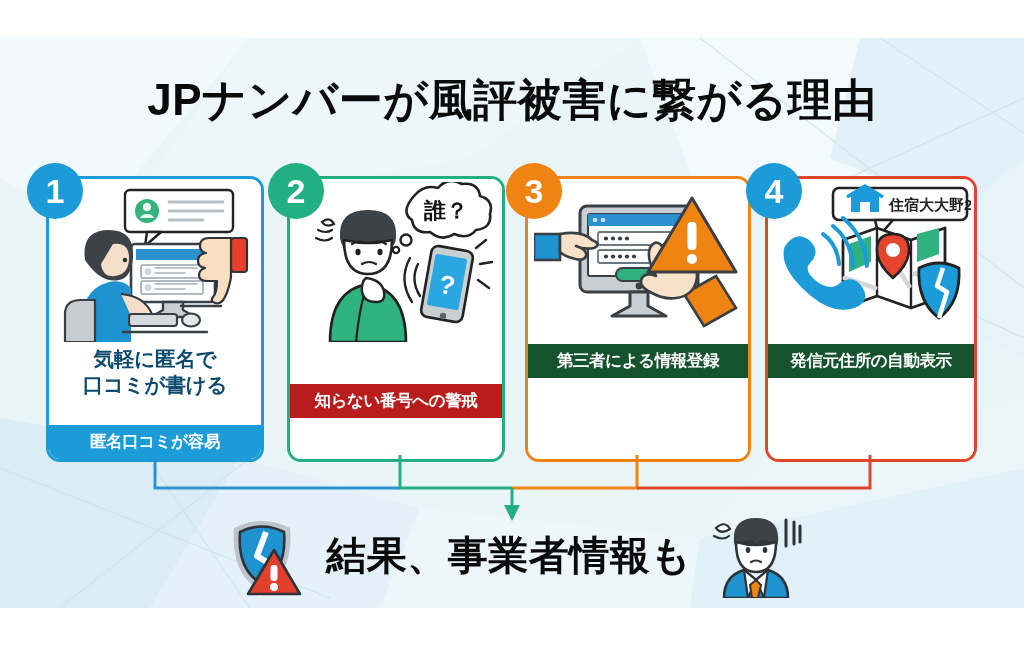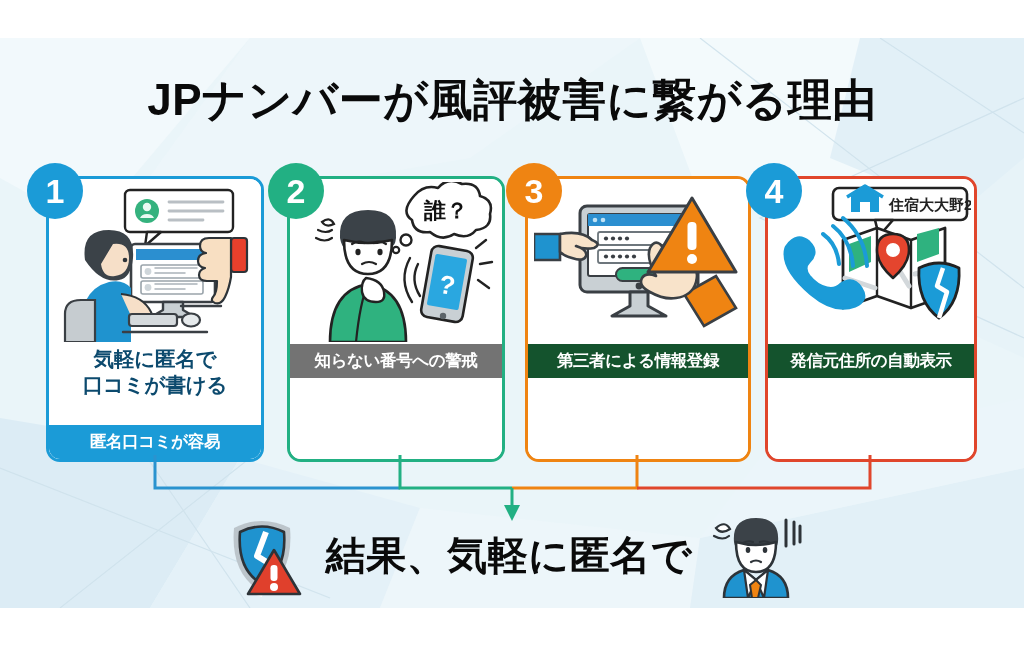--- a/index.html
+++ b/index.html
@@ -64,21 +64,21 @@
     position:absolute;left:-22px;top:-16px;
     width:56px;height:56px;border-radius:50%;
     background:#1b9bd7;
     display:flex;align-items:center;justify-content:center;
     color:#ffffff;font-size:34px;font-weight:bold;line-height:1;
     z-index:5;
   }
 
   
   .c1{border-color:#1b9bd7;} .c1 .card-footer{background:#1b9bd7;} .c1 .badge{background:#1b9bd7;}
-  .c2{border-color:#22b083;} .c2 .card-footer{background:#737373;} .c2 .badge{background:#22b083;}
+  .c2{border-color:#22b083;} .c2 .card-footer{background:#b91c1c;margin-top:40px;} .c2 .badge{background:#22b083;}
   .c3{border-color:#ef8412;} .c3 .card-footer{background:#14532d;} .c3 .badge{background:#ef8412;}
   .c4{border-color:#e0462c;} .c4 .card-footer{background:#14532d;} .c4 .badge{background:#1b9bd7;}
 
   
   #connectors{position:absolute;left:0;top:455;width:1024px;height:70px;}
 
   
   #result{
     position:absolute;left:0;top:505px;width:1024px;height:100px;
     display:flex;align-items:center;justify-content:center;gap:18px;
@@ -373,21 +373,21 @@
       <path d="M 12 16 q 28 -14 56 0 q 4 46 -28 64 q -32 -18 -28 -64 z" fill="#bcc5cb"></path>
       <path d="M 18 20 q 22 -11 44 0 q 3 38 -22 52 q -25 -14 -22 -52 z" fill="#1f93cf" stroke="#2d3338" stroke-width="2.6" stroke-linejoin="round"></path>
       <path d="M 44 20 l -9 24 l 13 8 l -11 32" stroke="#fff" stroke-width="6" fill="none" stroke-linejoin="round"></path>
       <g>
         <path d="M 52 38 l 26 44 l -52 0 z" fill="#e0402c" stroke="#2d3338" stroke-width="2.6" stroke-linejoin="round"></path>
         <rect x="48.5" y="53" width="7" height="16" rx="3.2" fill="#fff"></rect>
         <circle cx="52" cy="75" r="4" fill="#fff"></circle>
       </g>
     </svg>
 
-    <div id="result-text">結果、気軽に匿名で</div>
+    <div id="result-text">結果、事業者情報も</div>
 
     <svg width="92" height="86" viewBox="0 0 92 86">
 
       <g stroke="#2d3338" stroke-width="3" stroke-linecap="round">
         <line x1="76" y1="8" x2="76" y2="34"></line>
         <line x1="84" y1="10" x2="84" y2="32"></line>
         <line x1="90" y1="14" x2="90" y2="30"></line>
       </g>
 
       <path d="M 6 16 q 9 -8 14 1 q -9 6 -14 -1 z" fill="#fff" stroke="#2d3338" stroke-width="2.2"></path>

